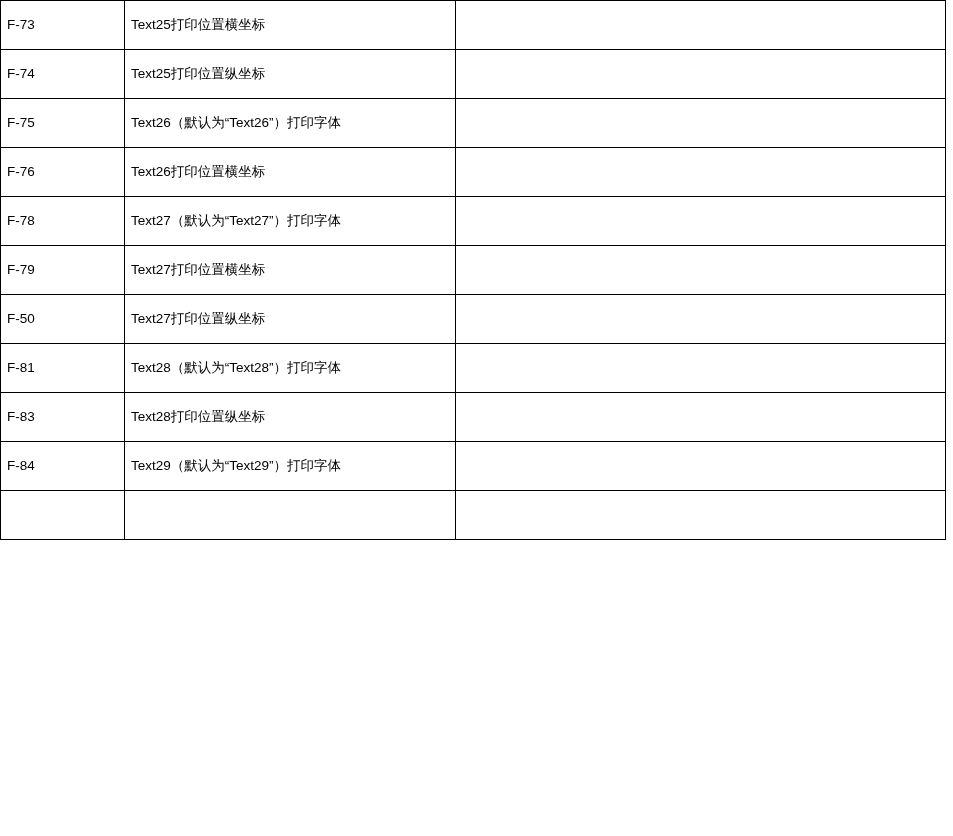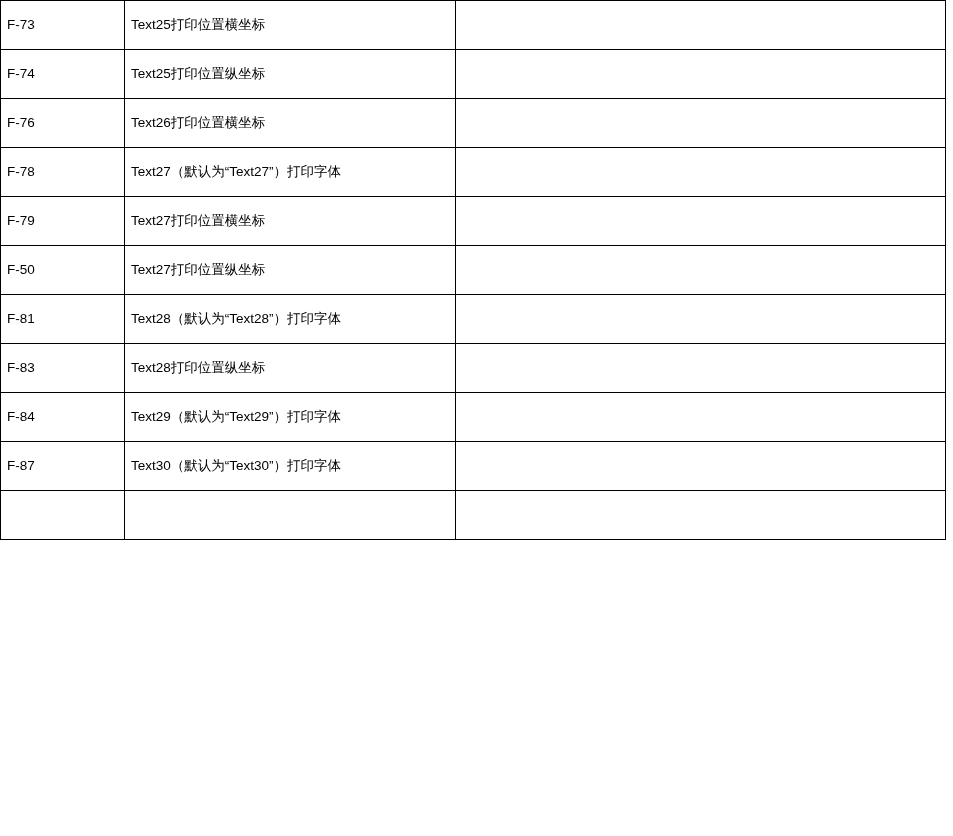--- a/index.html
+++ b/index.html
@@ -59,20 +59,25 @@
         <td class="cell-code">F-73</td>
         <td class="cell-desc">Text25打印位置横坐标</td>
         <td class="cell-val"></td>
       </tr>
       <tr>
         <td class="cell-code">F-74</td>
         <td class="cell-desc">Text25打印位置纵坐标</td>
         <td class="cell-val"></td>
       </tr>
       <tr>
+        <td class="cell-code">F-75</td>
+        <td class="cell-desc">Text26（默认为“Text26”）打印字体</td>
+        <td class="cell-val"></td>
+      </tr>
+      <tr>
         <td class="cell-code">F-76</td>
         <td class="cell-desc">Text26打印位置横坐标</td>
         <td class="cell-val"></td>
       </tr>
       <tr>
         <td class="cell-code">F-78</td>
         <td class="cell-desc">Text27（默认为“Text27”）打印字体</td>
         <td class="cell-val"></td>
       </tr>
       <tr>
@@ -94,23 +99,18 @@
         <td class="cell-code">F-83</td>
         <td class="cell-desc">Text28打印位置纵坐标</td>
         <td class="cell-val"></td>
       </tr>
       <tr>
         <td class="cell-code">F-84</td>
         <td class="cell-desc">Text29（默认为“Text29”）打印字体</td>
         <td class="cell-val"></td>
       </tr>
       <tr>
-        <td class="cell-code">F-87</td>
-        <td class="cell-desc">Text30（默认为“Text30”）打印字体</td>
-        <td class="cell-val"></td>
-      </tr>
-      <tr>
         <td class="cell-code"></td>
         <td class="cell-desc"></td>
         <td class="cell-val"></td>
       </tr>
     </tbody>
 </table>
 
 </body></html>

